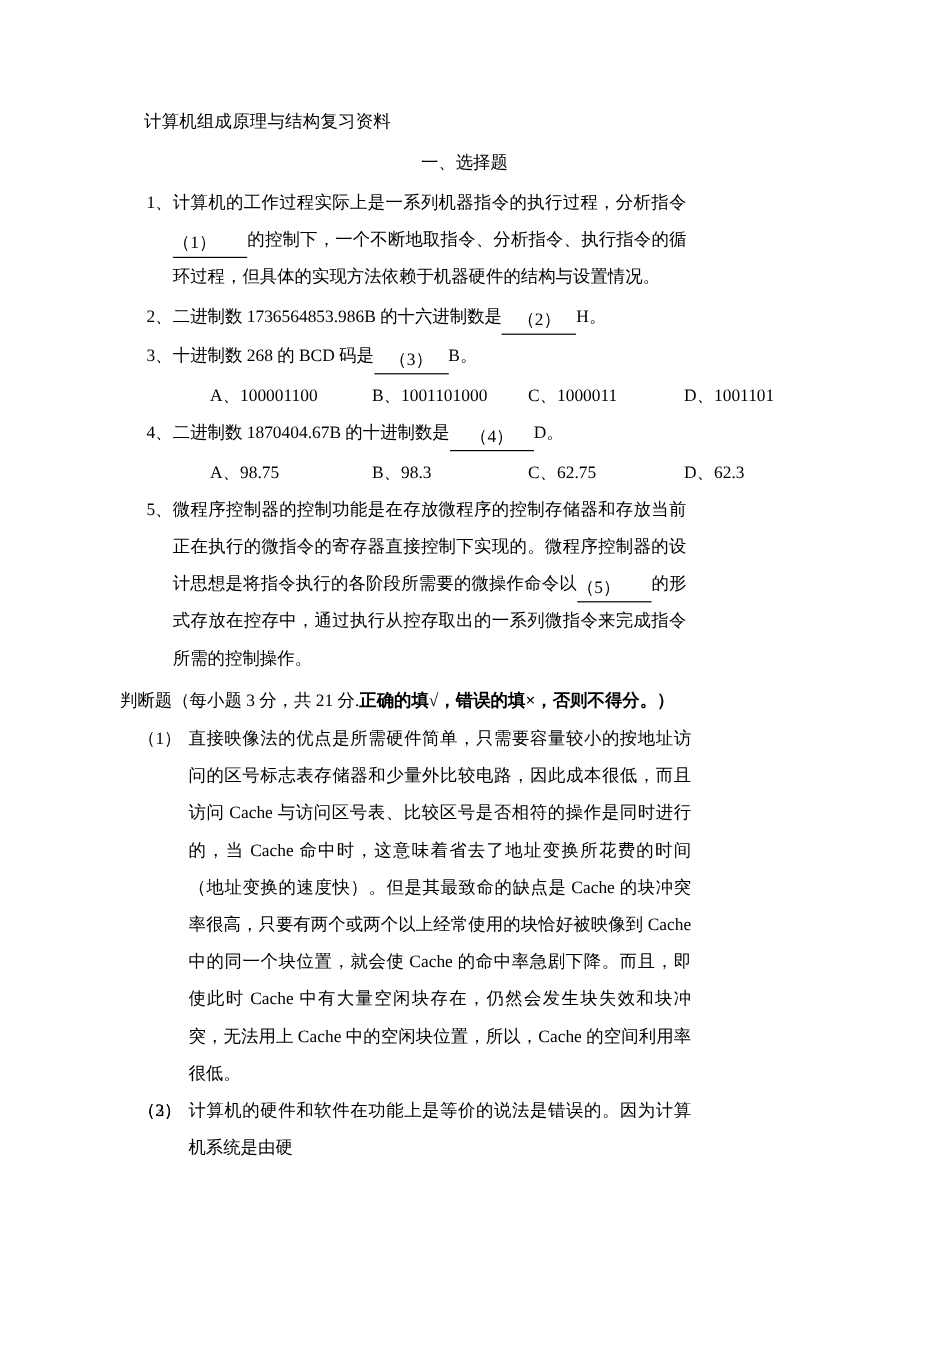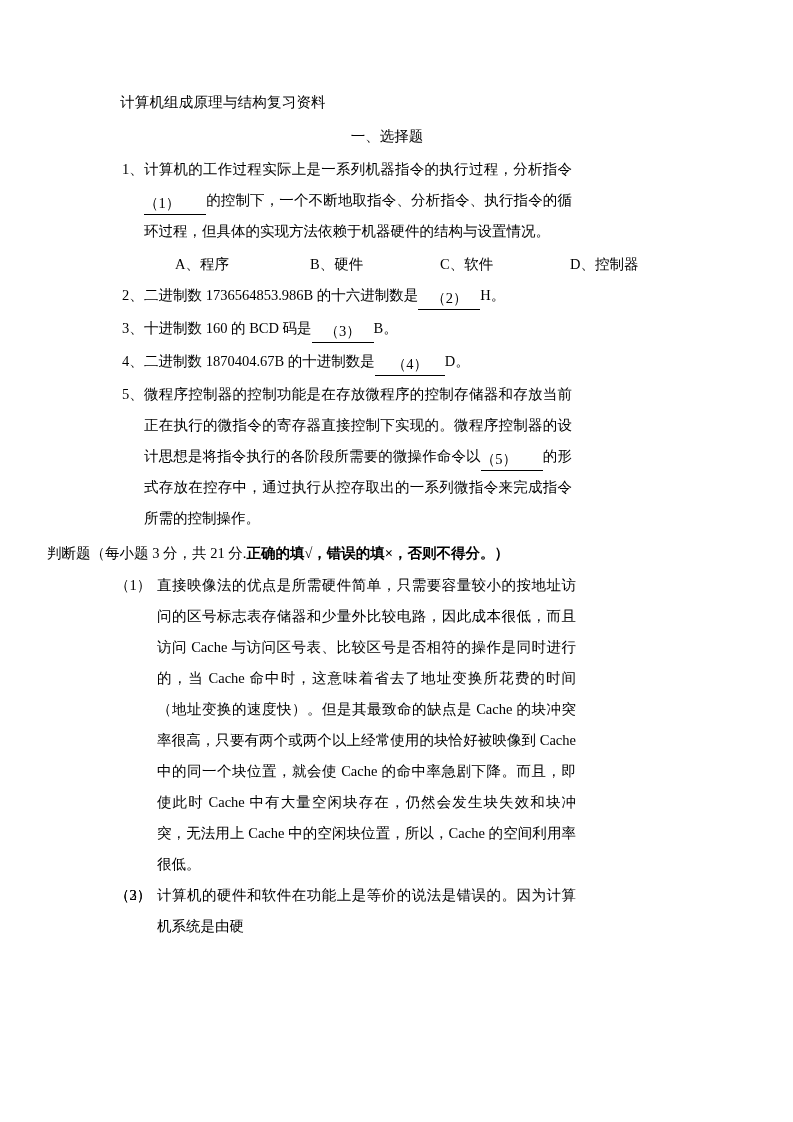--- a/index.html
+++ b/index.html
@@ -76,21 +76,21 @@
     margin: 0;
   }
   .opts .opt { position: absolute; white-space: nowrap; }
   .opt-a { left: 175px; }
   .opt-b { left: 310px; }
   .opt-c { left: 440px; }
   .opt-d { left: 570px; }
 
   
   .tf-head {
-    margin: 4px 0 2px 47px;
+    margin: 4px 0 2px 100px;
     font-size: 14.5px;
     line-height: 30px;
   }
   .tf-head b { font-weight: bold; }
 
   .tf-item {
     position: relative;
     margin: 0 0 0 0;
     padding-left: 115px;
     padding-right: 80px;
@@ -117,43 +117,49 @@
 
     <div class="title">计算机组成原理与结构复习资料</div>
 
     <div class="section-head">一、选择题</div>
 
     <div class="q justify">
       <span class="qbody">
         <span class="qnum">1、</span><span>计算机的工作过程实际上是一系列机器指令的执行过程，分析指令</span><span class="blank">（1）</span><span>的控制下，一个不断地取指令、分析指令、执行指令的循环过程，但具体的实现方法依赖于机器硬件的结构与设置情况。</span>
       </span>
     </div>
-    <div class="opts">
-      <span class="opt opt-a"><span>A、</span><span>程序</span></span>
-      <span class="opt opt-b"><span>B、</span><span>硬件</span></span>
-      <span class="opt opt-c"><span>C、</span><span>软件</span></span>
-      <span class="opt opt-d"><span>D、</span><span>控制器</span></span>
-    </div>
 
     <div class="q">
       <span class="qbody">
         <span class="qnum">2、</span><span>二进制数 1736564853.986B 的十六进制数是</span><span class="blank">（2）</span><span>H。</span>
       </span>
     </div>
 
     <div class="q">
       <span class="qbody">
-        <span class="qnum">3、</span><span>十进制数 160 的 BCD 码是</span><span class="blank">（3）</span><span>B。</span>
+        <span class="qnum">3、</span><span>十进制数 268 的 BCD 码是</span><span class="blank">（3）</span><span>B。</span>
       </span>
+    </div>
+    <div class="opts">
+      <span class="opt opt-a"><span>A、</span><span>100001100</span></span>
+      <span class="opt opt-b"><span>B、</span><span>1001101000</span></span>
+      <span class="opt opt-c"><span>C、</span><span>1000011</span></span>
+      <span class="opt opt-d"><span>D、</span><span>1001101</span></span>
     </div>
 
     <div class="q">
       <span class="qbody">
         <span class="qnum">4、</span><span>二进制数 1870404.67B 的十进制数是</span><span class="blank wide">（4）</span><span>D。</span>
       </span>
+    </div>
+    <div class="opts">
+      <span class="opt opt-a"><span>A、</span><span>98.75</span></span>
+      <span class="opt opt-b"><span>B、</span><span>98.3</span></span>
+      <span class="opt opt-c"><span>C、</span><span>62.75</span></span>
+      <span class="opt opt-d"><span>D、</span><span>62.3</span></span>
     </div>
 
     <div class="q justify">
       <span class="qbody">
         <span class="qnum">5、</span><span>微程序控制器的控制功能是在存放微程序的控制存储器和存放当前正在执行的微指令的寄存器直接控制下实现的。微程序控制器的设计思想是将指令执行的各阶段所需要的微操作命令以</span><span class="blank">（5）</span><span>的形式存放在控存中，通过执行从控存取出的一系列微指令来完成指令所需的控制操作。</span>
       </span>
     </div>
 
     <div class="tf-head"><span>判断题（每小题 3 分，共 21 分.</span><b>正确的填√，错误的填×，否则不得分。）</b></div>
 

